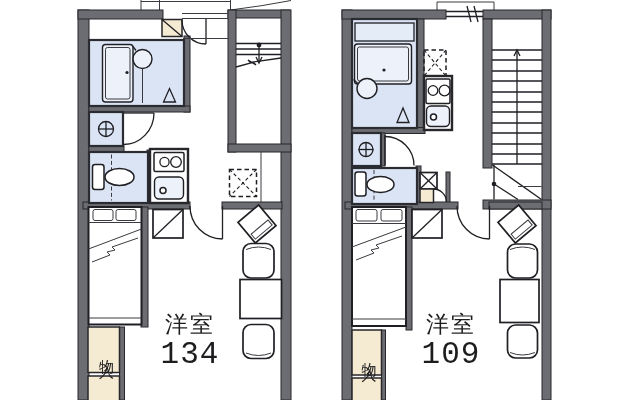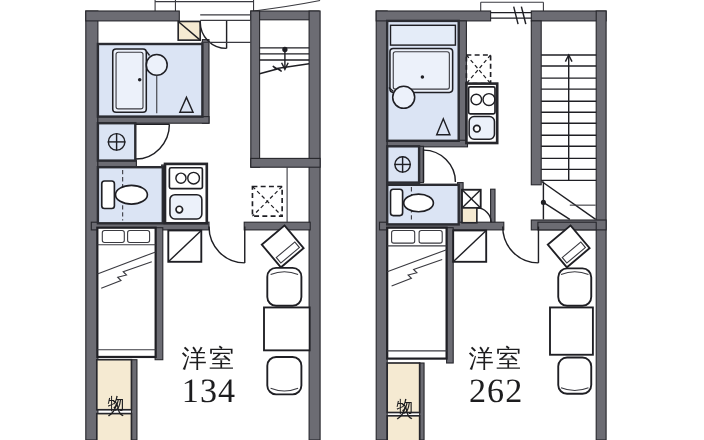--- a/index.html
+++ b/index.html
@@ -1,17 +1,17 @@
 <!DOCTYPE html>
 <html><head>
 <meta charset="utf-8">
 <style>
   html,body{margin:0;padding:0;background:#fff;}
   .canvas{position:relative;width:640px;height:400px;background:#ffffff;overflow:hidden;
-          font-family:Liberation Serif, serif;}
+          font-family:Liberation Mono, monospace;}
   svg{position:absolute;left:0;top:0;}
   .wall{fill:#6c6c73;stroke:#26262b;stroke-width:1;}
   .ln{stroke:#1f1f24;stroke-width:1.3;fill:none;}
   .thin{stroke:#3a3a40;stroke-width:1;fill:none;}
   .room{fill:#dbe4f4;stroke:#2b2c32;stroke-width:2.2;}
   .fix{fill:#ecf1fa;stroke:#1f1f24;stroke-width:1.4;}
   .wht{fill:#ffffff;stroke:#1f1f24;stroke-width:1.5;}
   .box{fill:#ffffff;stroke:#1f1f24;stroke-width:1.7;}
   .beige{fill:#f5ead2;stroke:#26262b;stroke-width:1.5;}
   .dash{fill:none;stroke:#1f1f24;stroke-width:1.5;stroke-dasharray:4.5,3;}
@@ -297,19 +297,19 @@
     </g>
   </g>
 </svg>
 
 <div class="label" style="left:146px;top:315px;width:88px;">
   <div class="room-name">洋室</div>
   <div class="room-num">134</div>
 </div>
 <div class="label" style="left:407px;top:315px;width:88px;">
   <div class="room-name">洋室</div>
-  <div class="room-num">262</div>
+  <div class="room-num">109</div>
 </div>
 <div class="label vtext" style="left:88px;top:330px;width:32px;height:42px;">物入</div>
 <div class="label vtext" style="left:88px;top:380px;width:32px;height:20px;">物</div>
 <div class="label vtext" style="left:351px;top:333px;width:31px;height:42px;">物入</div>
 <div class="label vtext" style="left:351px;top:382px;width:31px;height:18px;">物</div>
 </div>
 
 </body></html>

